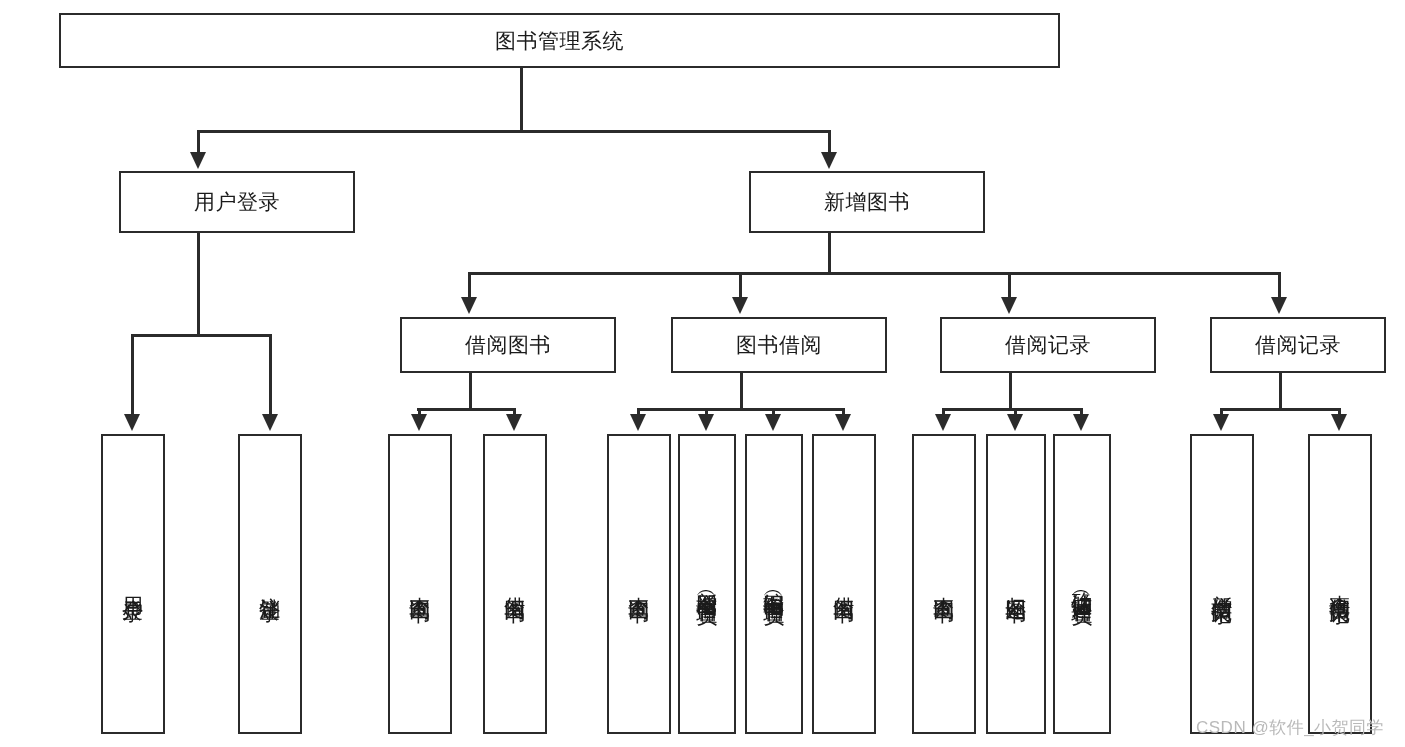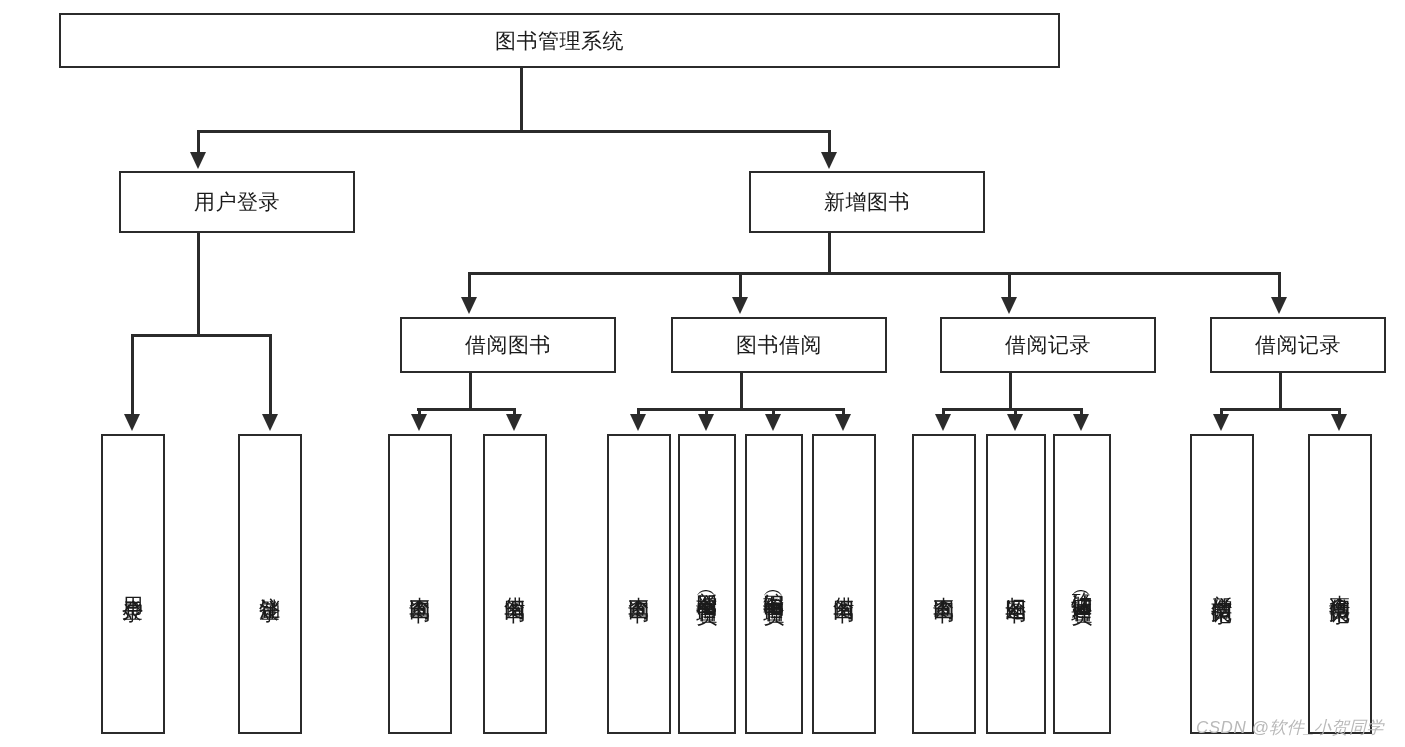--- a/index.html
+++ b/index.html
@@ -179,14 +179,14 @@
     </div>
     <div class="node vert" style="left: 1053px; top: 434px; width: 58px; height: 300px;">
       <span class="label">确认归还（管理员）</span>
     </div>
     <div class="node vert" style="left: 1190px; top: 434px; width: 64px; height: 300px;">
       <span class="label">新增借阅记录</span>
     </div>
     <div class="node vert" style="left: 1308px; top: 434px; width: 64px; height: 300px;">
       <span class="label">查询借阅记录</span>
     </div>
-    <div id="watermark" style="left: 1196px; top: 716px; font-style: italic;">CSDN @软件_小贺同学</div>
+    <div id="watermark" style="left: 1196px; top: 716px;">CSDN @软件_小贺同学</div>
   </div>
 
 </body></html>

